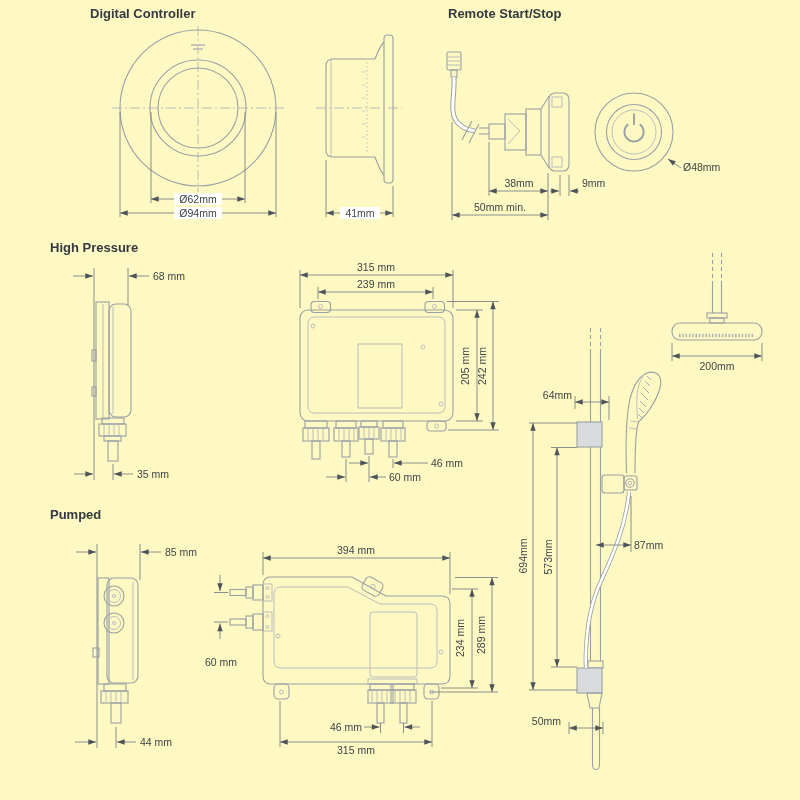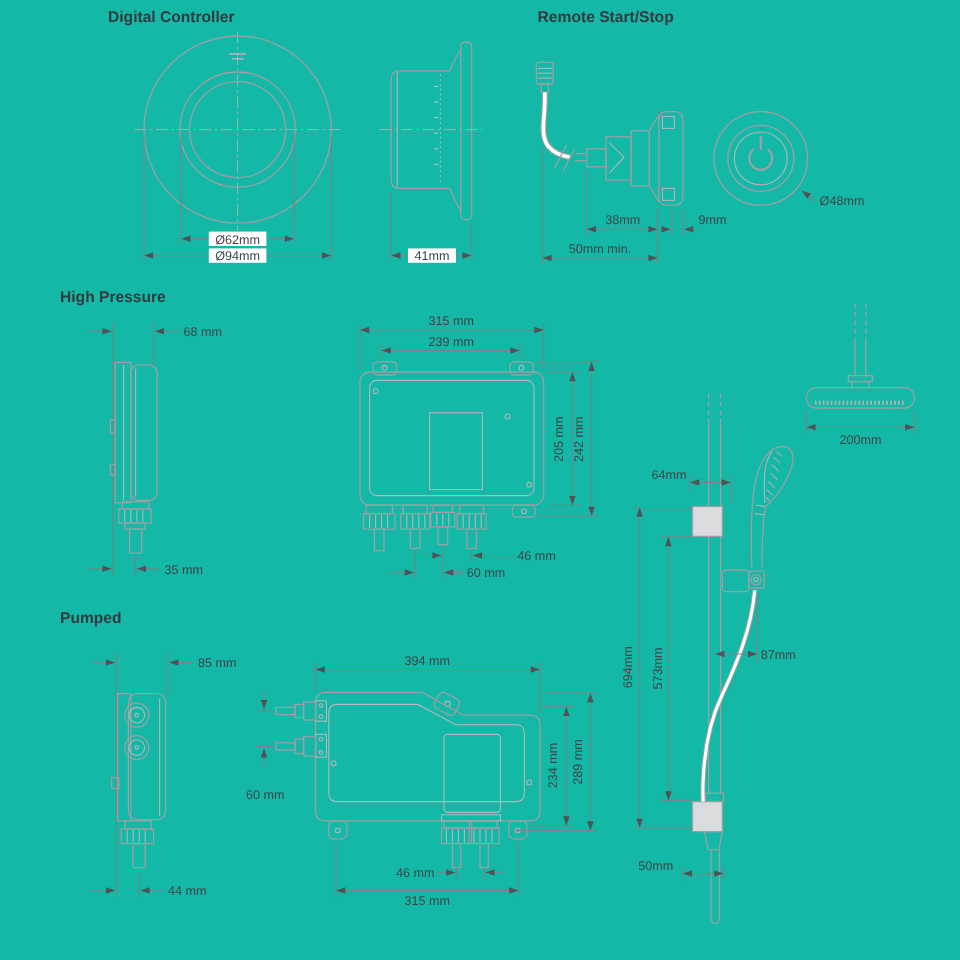--- a/index.html
+++ b/index.html
@@ -1,16 +1,16 @@
 <!DOCTYPE html>
 <html><head>
 <meta charset="utf-8">
 <style>
   html,body{margin:0;padding:0;background:#ffffff;}
-  .stage{width:800px;height:800px;position:relative;background:#14b8a6;overflow:hidden;}
+  .stage{width:800px;height:800px;position:relative;background:#fef9c3;overflow:hidden;}
   svg{display:block;}
   text{font-family:"Liberation Sans","DejaVu Sans",sans-serif;}
   .ttl{font-size:13px;font-weight:bold;fill:#343a40;}
   .dim{font-size:10.5px;fill:#3f4449;}
   .part{fill:none;stroke:#9aa0a4;stroke-width:1.1;}
   .partThin{fill:none;stroke:#b3b7ba;stroke-width:0.9;}
   .dimln{fill:none;stroke:#7d8286;stroke-width:0.9;}
   .ctr{fill:none;stroke:#aab0b4;stroke-width:0.8;stroke-dasharray:10 3 2 3;}
   .fillgrey{fill:#d9dbdd;stroke:#9aa0a4;stroke-width:1.1;}
   .wbg{fill:#ffffff;}

